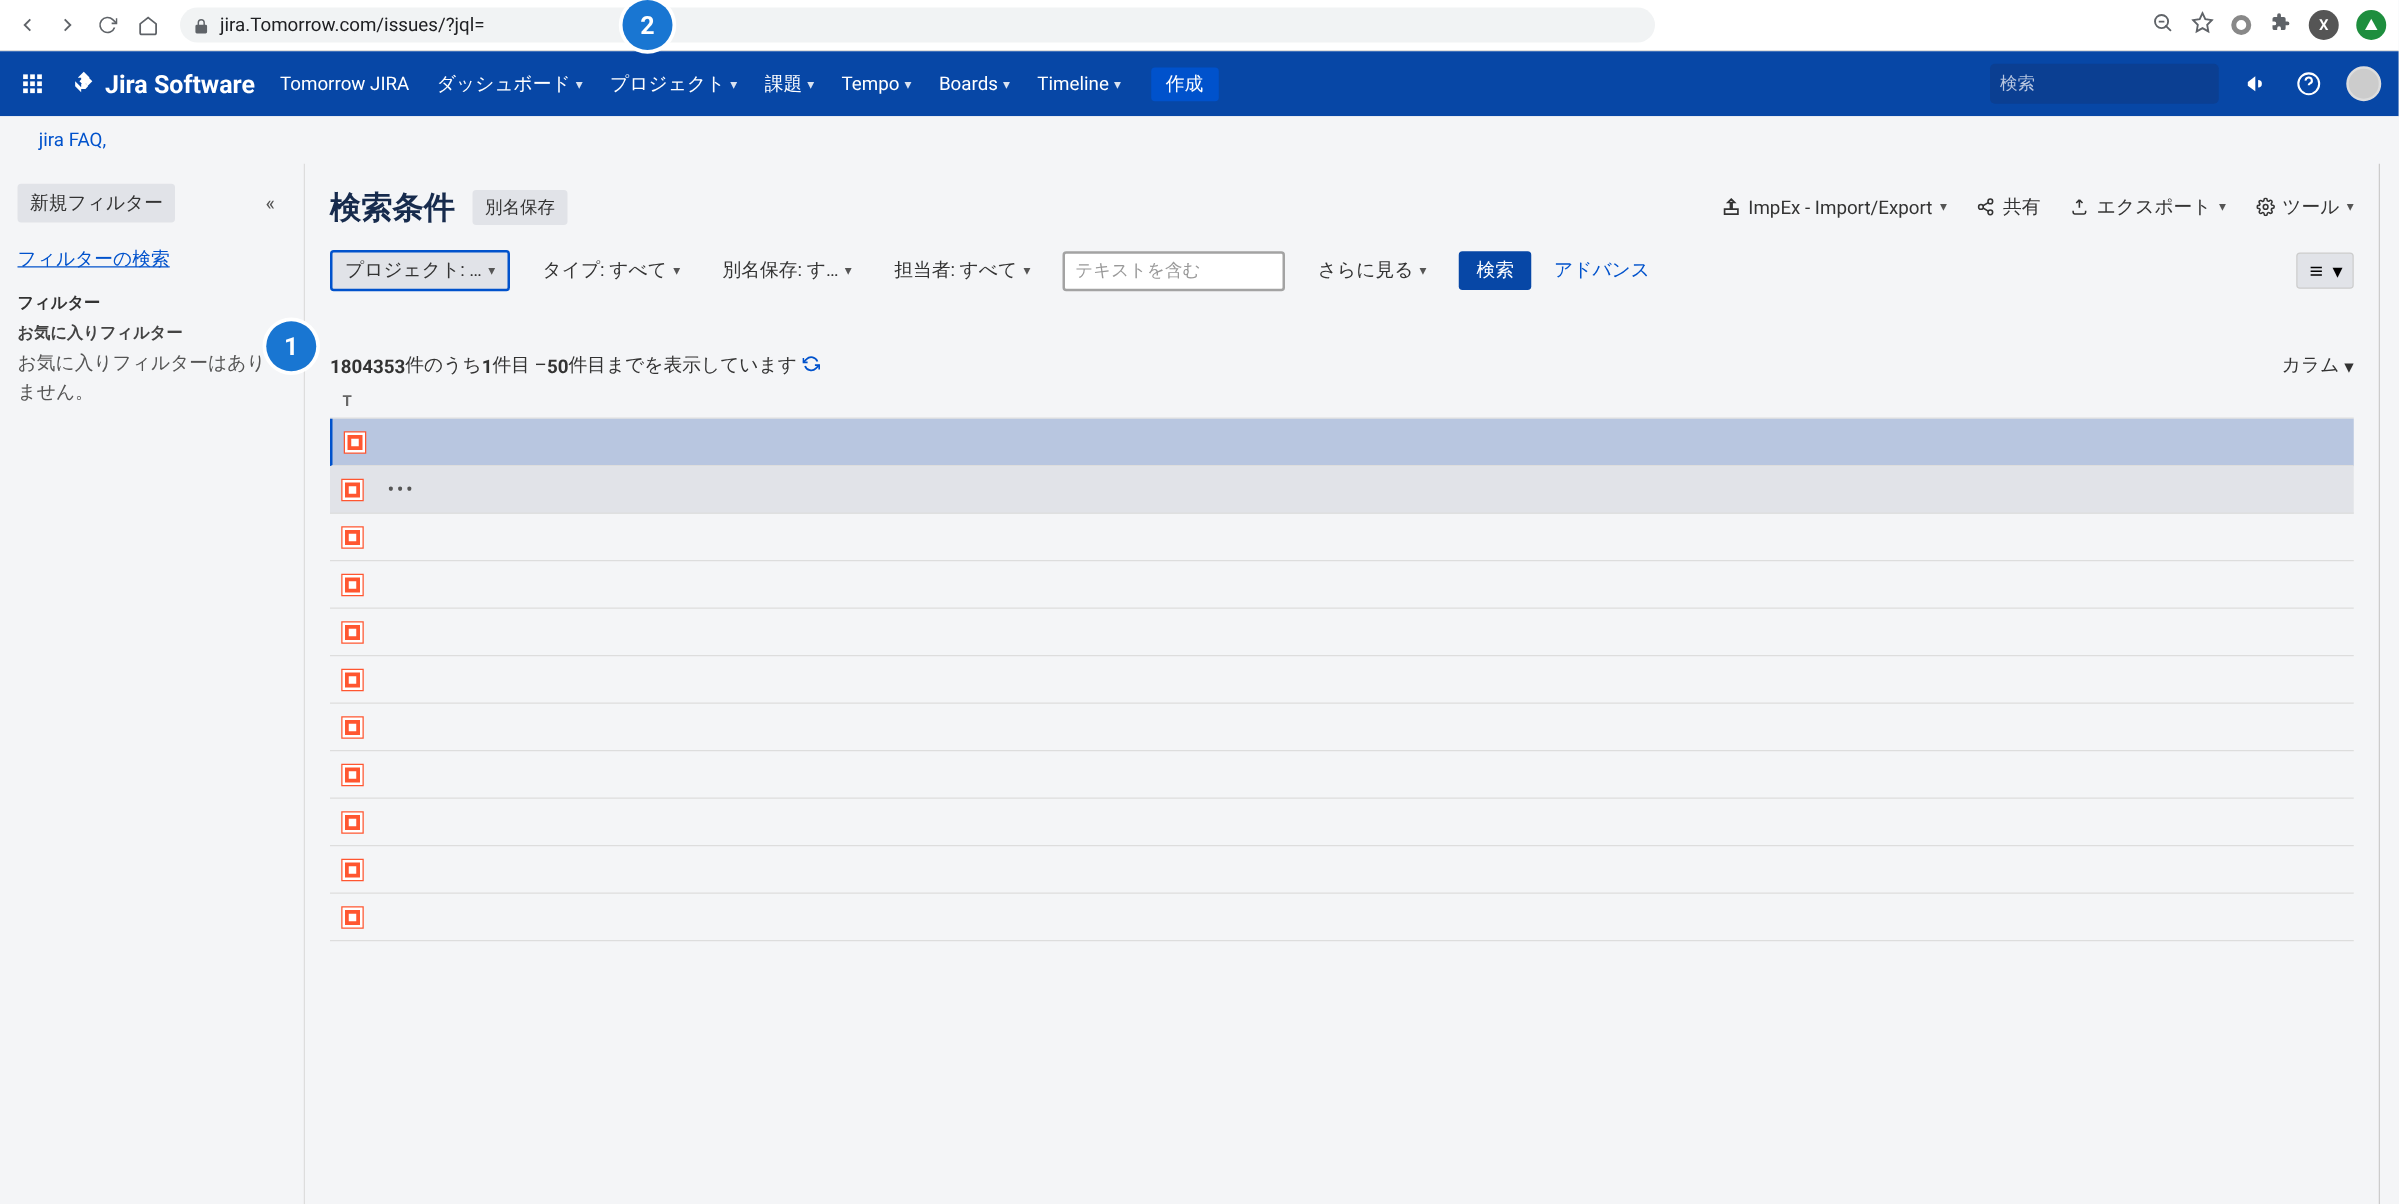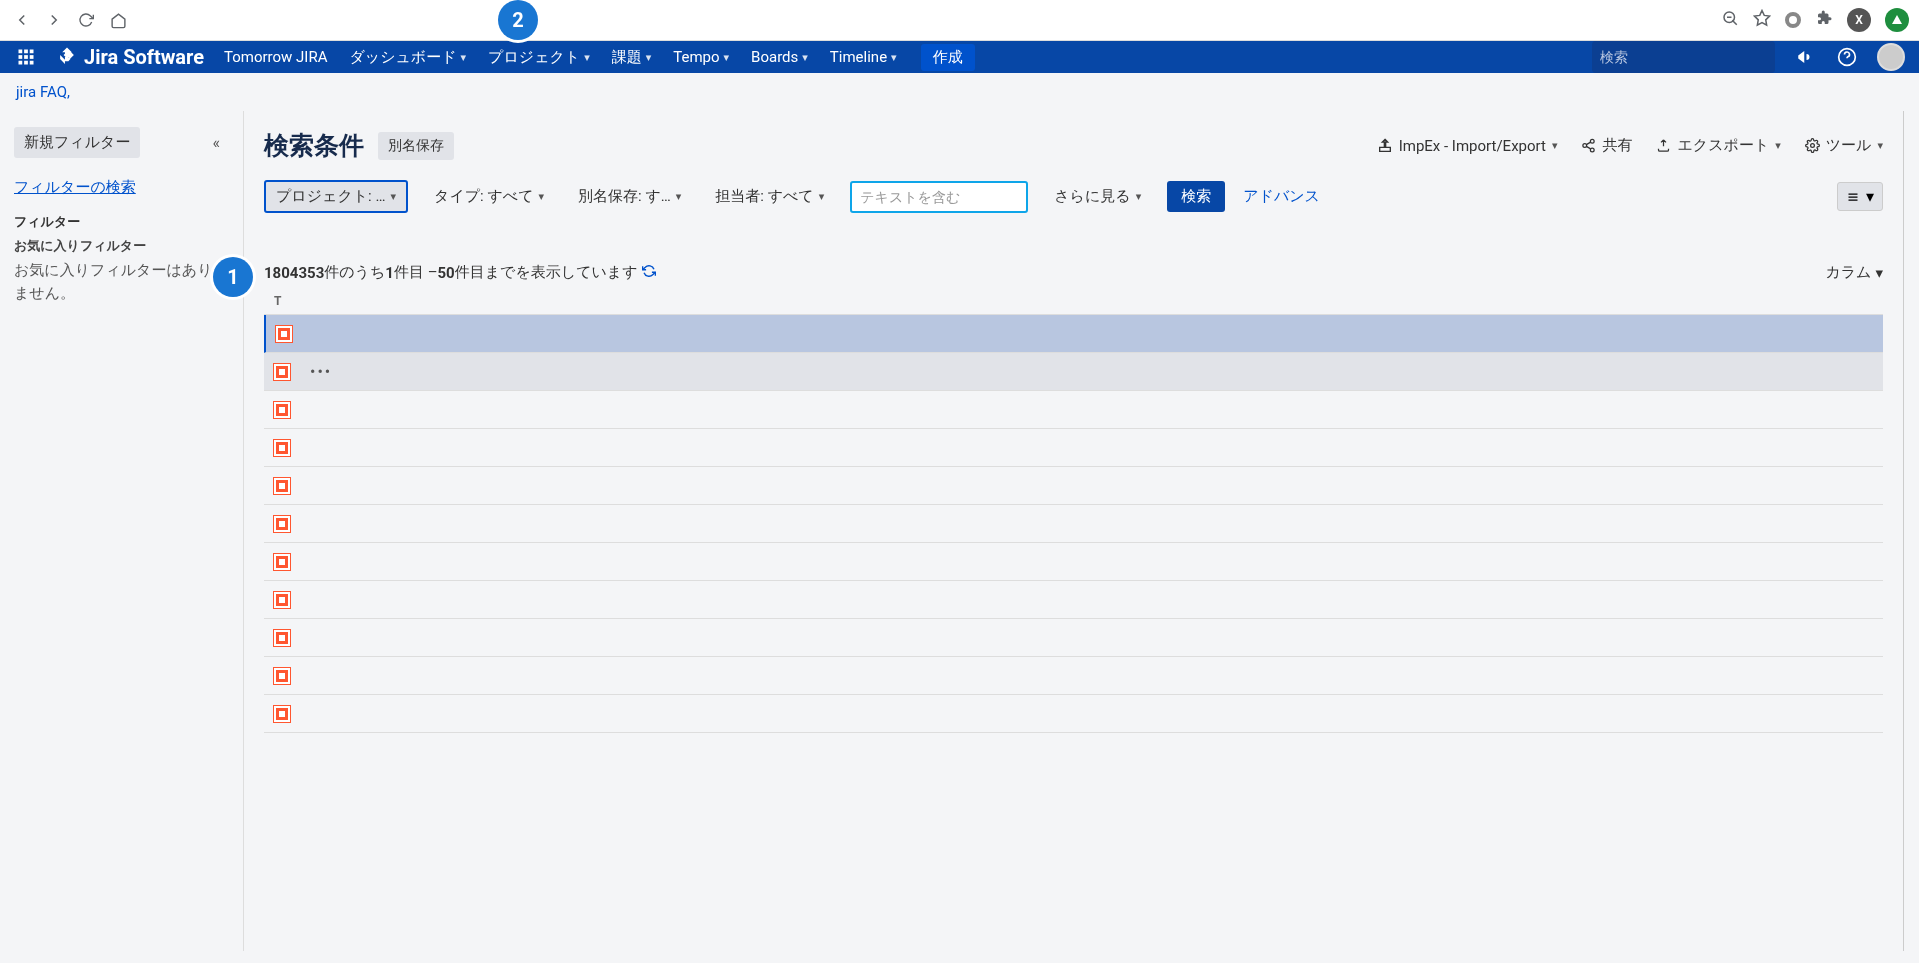--- a/index.html
+++ b/index.html
@@ -9,37 +9,37 @@
 .browser-bar { height:41px; background:#fff; display:flex; align-items:center; padding:0 10px; gap:8px; border-bottom:1px solid #ddd; }
 .browser-bar .navbtn { width:24px; height:24px; display:flex; align-items:center; justify-content:center; color:#5f6368; border-radius:50%; cursor:pointer; }
 .addr-bar { flex:1; height:28px; background:#f1f3f4; border-radius:14px; display:flex; align-items:center; padding:0 10px; gap:8px; max-width:1180px; margin-left:6px;}
 .lock { width:14px; height:14px; color:#5f6368; }
 .url { font-size:15px; color:#202124; }
 .browser-right { margin-left:auto; display:flex; align-items:center; gap:14px; color:#5f6368; }
 .ext-badge { width:24px; height:24px; border-radius:50%; background:#555; color:#fff; display:flex; align-items:center; justify-content:center; font-size:12px; font-weight:600; }
 .ext-badge.green { background:#1e8e3e; }
 
 
-.jira-top { height:32px; background:#0747a6; color:#fff; display:flex; align-items:center; padding:0 14px; gap:18px; }
+.jira-top { height:52px; background:#0747a6; color:#fff; display:flex; align-items:center; padding:0 14px; gap:18px; }
 .apps-grid { width:24px; height:24px; display:flex; align-items:center; justify-content:center; cursor:pointer; }
 .jira-logo { display:flex; align-items:center; gap:6px; font-size:20px; font-weight:700; }
 .jira-logo svg { width:22px; height:22px; }
 .jira-nav { display:flex; align-items:center; gap:18px; font-size:15px; }
 .jira-nav .item { display:flex; align-items:center; gap:4px; cursor:pointer; padding:4px 2px; }
 .jira-nav .item .chev { font-size:11px; opacity:.85; }
 .create-btn { background:#0052cc; padding:4px 12px; border-radius:3px; font-size:15px; cursor:pointer; margin-left:4px; }
 .jira-right { margin-left:auto; display:flex; align-items:center; gap:18px; }
 .search-box { width:183px; height:32px; background:#0b3f92; border-radius:4px; display:flex; align-items:center; padding:0 8px; color:#cdd; }
 .search-box input { flex:1; background:transparent; border:0; outline:0; color:#fff; font-size:14px; }
 .search-box input::placeholder { color:#b8c6e0; }
 .icon-btn { width:24px; height:24px; display:flex; align-items:center; justify-content:center; cursor:pointer; color:#fff; }
 .avatar { width:28px; height:28px; border-radius:50%; background:#ccc; border:2px solid #ddd; }
 
 
-.sub-bar { height:38px; background:#f4f5f7; padding:8px 16px; display:flex; align-items:center; }
+.sub-bar { height:38px; background:#f4f5f7; padding:8px 31px; display:flex; align-items:center; }
 .sub-bar a { color:#0052cc; font-size:15px; text-decoration:none; }
 
 
 .main { display:flex; height:calc(100vh - 123px); }
 .sidebar { width:244px; background:#f4f5f7; border-right:1px solid #ddd; padding:16px 23px 0 14px; overflow-y:auto; }
 .new-filter-row { display:flex; align-items:center; gap:8px; margin-bottom:20px; }
 .new-filter { background:#e1e3e8; padding:6px 10px; border-radius:3px; font-size:15px; color:#333; cursor:pointer; }
 .collapse-btn { margin-left:auto; cursor:pointer; color:#555; font-size:16px;}
 .sidebar a.search-link { color:#0052cc; font-size:15px; display:block; margin-bottom:16px; }
 .sidebar .section-hdr { font-size:13px; font-weight:700; color:#333; margin:6px 0 6px; }
@@ -55,21 +55,21 @@
 .alias-btn { background:#e1e3e8; padding:5px 10px; font-size:14px; color:#333; border-radius:3px; cursor:pointer; }
 .hdr-tools { margin-left:auto; display:flex; align-items:center; gap:24px; color:#333; font-size:15px; }
 .hdr-tools .tool { display:flex; align-items:center; gap:6px; cursor:pointer; }
 .hdr-tools .chev { font-size:11px; color:#555; }
 
 
 .criteria-row { display:flex; align-items:center; gap:18px; margin-bottom:8px; flex-wrap:wrap;}
 .crit { display:flex; align-items:center; gap:5px; font-size:15px; color:#333; cursor:pointer; padding:5px 8px; border-radius:3px;}
 .crit.boxed { border:2px solid #0052cc; background:#e1e3e8; padding:5px 10px;}
 .crit .chev { font-size:11px; color:#555; }
-.text-input { border:2px solid #0ea5e9; background:#fff; height:32px; padding:0 8px; font-size:14px; width:178px; border-radius:3px;}
+.text-input { border:2px solid #a3a3a3; background:#fff; height:32px; padding:0 8px; font-size:14px; width:178px; border-radius:3px;}
 .text-input::placeholder { color:#999; }
 .search-btn { background:#0747a6; color:#fff; padding:6px 14px; border-radius:3px; font-size:15px; cursor:pointer; }
 .adv-link { color:#0052cc; font-size:15px; cursor:pointer; }
 .view-toggle { margin-left:auto; border:1px solid #ccc; background:#e1e3e8; padding:4px 8px; border-radius:3px; cursor:pointer; display:flex; align-items:center; gap:6px;}
 
 
 .result-meta { margin-top:50px; display:flex; align-items:center; font-size:15px; color:#333; }
 .result-meta .bold { font-weight:700; }
 .refresh { color:#0052cc; margin-left:4px; cursor:pointer; }
 .column-sel { margin-left:auto; cursor:pointer; display:flex; align-items:center; gap:4px;}
@@ -112,20 +112,28 @@
   <div class="navbtn">
     <svg width="16" height="16" viewBox="0 0 24 24" fill="none" stroke="currentColor" stroke-width="2">
         <path d="M23 4v6h-6"></path>
         <path d="M20.49 15a9 9 0 1 1-2.12-9.36L23 10"></path>
       </svg>
   </div>
   <div class="navbtn">
     <svg width="17" height="17" viewBox="0 0 24 24" fill="none" stroke="currentColor" stroke-width="2">
         <path d="M3 10l9-7 9 7v10a2 2 0 0 1-2 2H5a2 2 0 0 1-2-2z"></path>
       </svg>
+  </div>
+  <div class="addr-bar">
+    <span class="lock">
+      <svg width="14" height="14" viewBox="0 0 24 24" fill="currentColor">
+          <path d="M12 2a5 5 0 0 0-5 5v3H6a2 2 0 0 0-2 2v8a2 2 0 0 0 2 2h12a2 2 0 0 0 2-2v-8a2 2 0 0 0-2-2h-1V7a5 5 0 0 0-5-5zm-3 5a3 3 0 1 1 6 0v3H9z"></path>
+        </svg>
+    </span>
+    <span class="url">jira.Tomorrow.com/issues/?jql=</span>
   </div>
   <div class="browser-right">
     <span><svg width="18" height="18" viewBox="0 0 24 24" fill="none" stroke="currentColor" stroke-width="2">
           <circle cx="11" cy="11" r="7"></circle>
           <path d="M21 21l-6-6M8 11h6"></path>
         </svg></span>
     <span><svg width="18" height="18" viewBox="0 0 24 24" fill="none" stroke="currentColor" stroke-width="2">
           <path d="M12 2l3 6.5 7 1-5 5 1.2 7L12 18l-6.2 3.5L7 14.5 2 9.5l7-1z"></path>
         </svg></span>
     <span style="width:16px;height:16px;border-radius:50%;border:4px solid #888;"></span>

